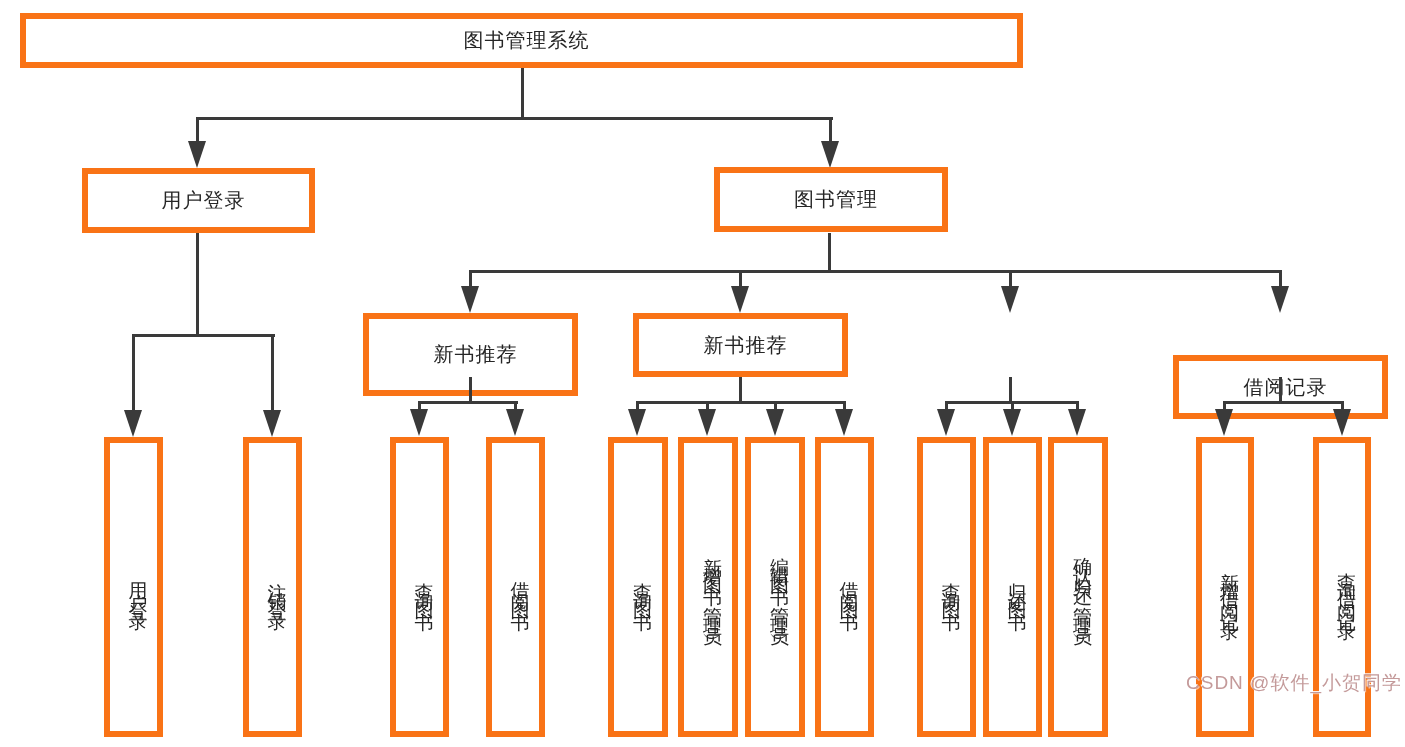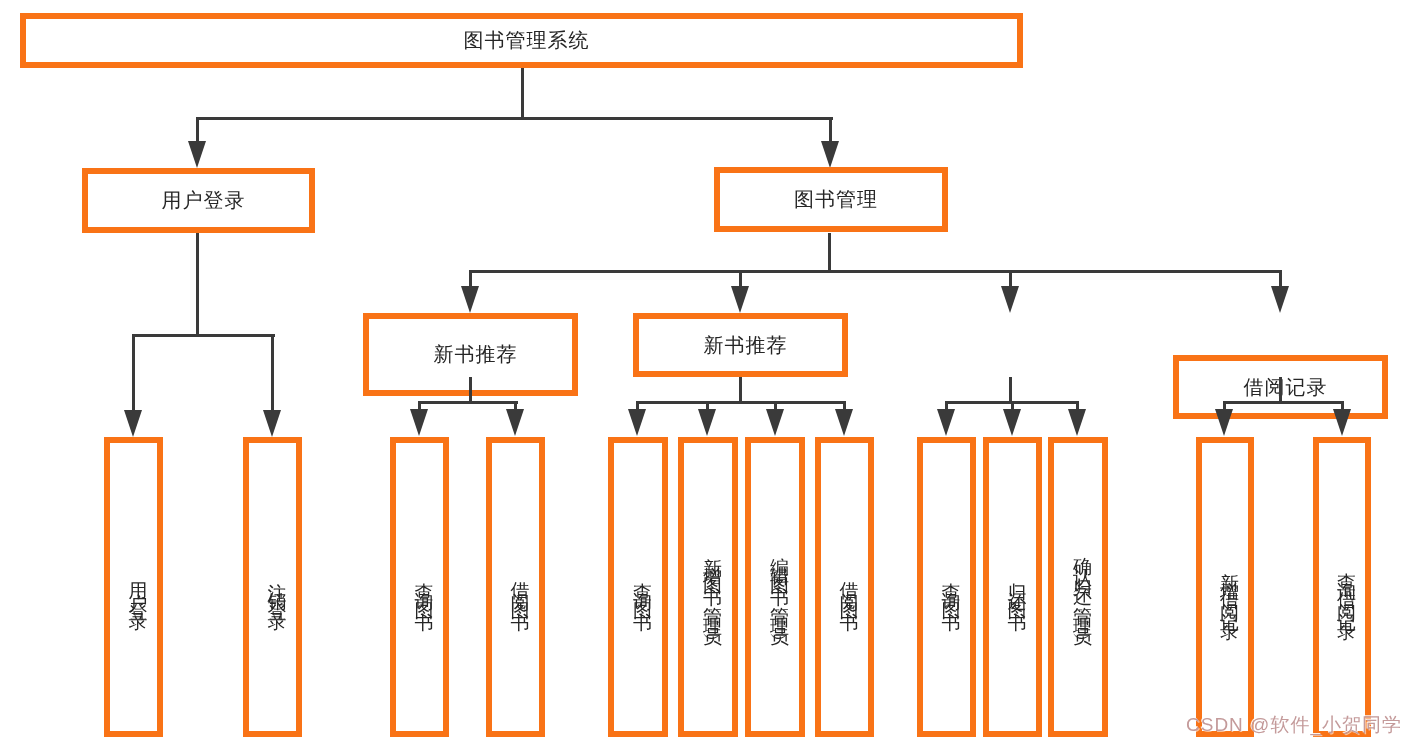--- a/index.html
+++ b/index.html
@@ -18,21 +18,21 @@
     writing-mode:vertical-lr;text-orientation:mixed;
     font-size:19px;line-height:1;letter-spacing:10px;white-space:normal;
   }
   .ln{position:absolute;background:#3a3a3a;}
   .ah{
     position:absolute;width:0;height:0;
     border-left:9px solid transparent;border-right:9px solid transparent;
     border-top:27px solid #3a3a3a;
   }
   .watermark{
-    position:absolute;left:1186px;top:712px;
+    position:absolute;left:1186px;top:670px;
     font-size:19px;letter-spacing:1px;color:#c49a9a;
     text-shadow:-1px -1px 0 rgba(255,255,255,0.9),1px 1px 0 rgba(255,255,255,0.55);
     white-space:nowrap;
   }
 </style>
 </head>
 <body>
 
 <div class="stage">
 

